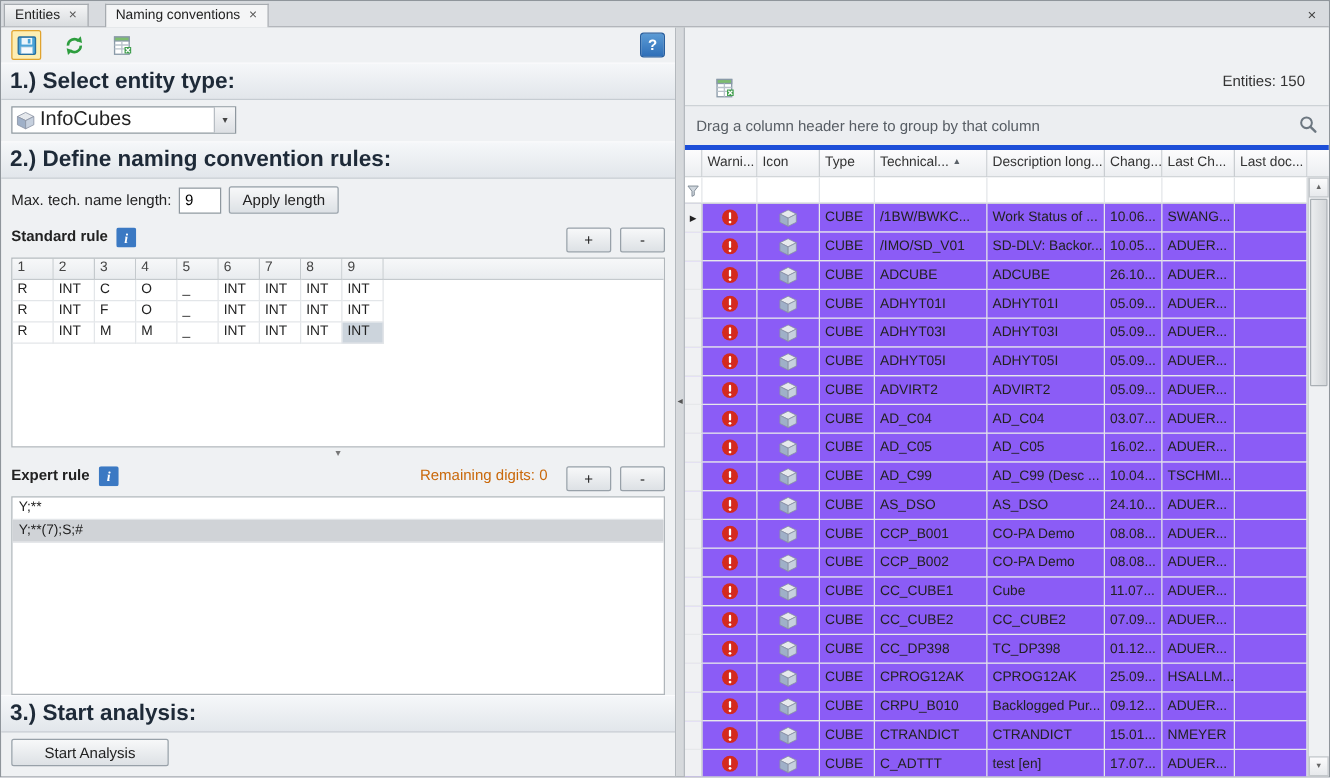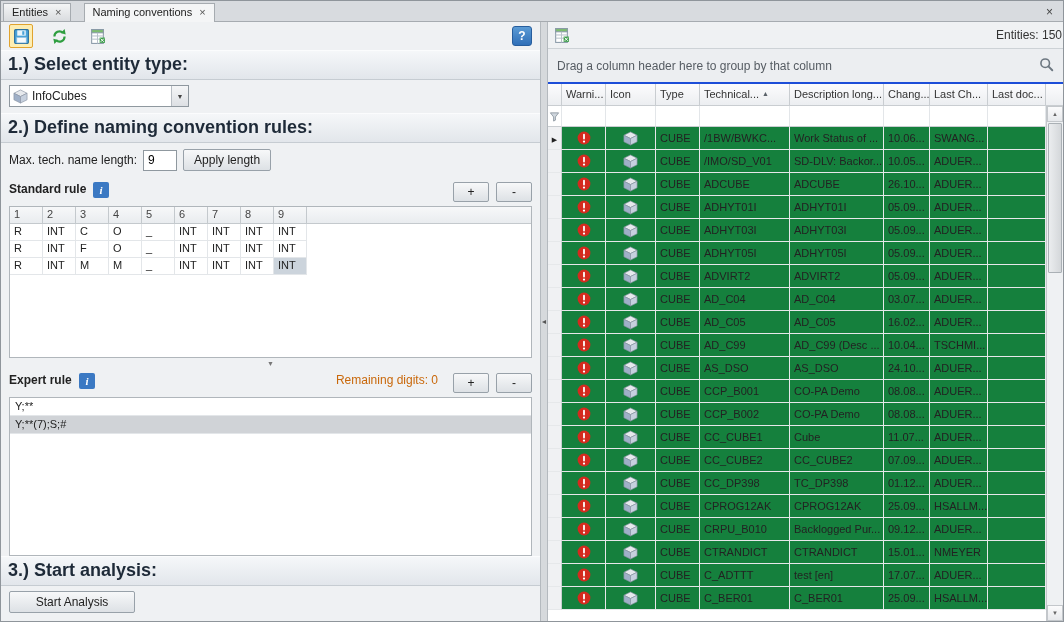--- a/index.html
+++ b/index.html
@@ -24,21 +24,21 @@
   .toolbar { height:28px; display:flex; align-items:center; padding:0 8px; gap:14px; }
   .tb-btn { width:24px; height:24px; display:flex; align-items:center; justify-content:center; border:1px solid transparent; border-radius:2px; }
   .tb-btn.hot { background:#fdeeb3; border-color:#e0a32e; }
   .help-btn { margin-left:auto; width:20px; height:20px; background:linear-gradient(#5b9bd5,#2f6fb8); border:1px solid #265d9d; border-radius:3px; color:#fff; font-weight:bold; font-size:12px; display:flex; align-items:center; justify-content:center; }
 
   
   .section-header { background:linear-gradient(#f5f7f9,#e2e6eb); border-top:1px solid #fbfcfd; border-bottom:1px solid #c6ccd2; font-weight:bold; font-size:18px; color:#1e2a38; padding:3px 7px 4px; }
 
   .dd-row { padding:5px 8px 6px; }
   .dropdown { width:180px; height:22px; background:#fff; border:1px solid #8f989f; display:flex; align-items:center; gap:4px; padding-left:3px; }
-  .dd-label { flex:1; font-size:12px; }
+  .dd-label { flex:1; font-size:16px; }
   .dd-arrow { width:17px; align-self:stretch; background:linear-gradient(#f5f6f7,#dde0e4); border-left:1px solid #b7bdc3; display:flex; align-items:center; justify-content:center; font-size:7px; color:#444; }
 
   .maxlen-row { display:flex; align-items:center; padding:6px 8px 7px; gap:6px; }
   .maxlen-input { width:34px; height:21px; border:1px solid #8f989f; padding:0 4px; font-family:inherit; font-size:12px; }
   .btn { height:22px; padding:0 10px; background:linear-gradient(#f7f8f9,#dde1e5); border:1px solid #98a1a9; border-radius:2px; font-family:inherit; font-size:12px; color:#222; }
   .btn.small { width:36px; padding:0; height:20px; }
 
   .caption-row { display:flex; gap:7px; padding:4px 8px; }
   .caption-title { font-weight:bold; font-size:12px; }
   .remaining { margin-left:auto; color:#c9680a; font-size:12px; margin-right:8px; }
@@ -57,37 +57,37 @@
 
   
   .er-panel { margin:0 8px; flex:1; min-height:0; background:#fff; border:1px solid #b0b6bb; overflow:hidden; }
   .er-row { height:18px; font-size:11px; padding:2px 5px; border-bottom:1px solid #e3e6e9; white-space:nowrap; overflow:hidden; }
   .er-row.selected { background:#d0d3d7; }
 
   .start-row { padding:5px 8px 8px; }
   .start-btn { width:126px; }
 
   
-  .r-toolbar { height:26px; display:flex; align-items:center; padding:0 1px; }
+  .r-toolbar { height:26px; display:flex; padding:0 19px;margin-top:36px; }
   .entities-count { margin-left:auto; font-size:12px; color:#333; }
-  .group-bar { height:36px; background:#eceef1; border-top:1px solid #cdd2d6; border-bottom:2px solid #1d4ed8; display:flex; align-items:center; padding:0 9px; color:#565c63; font-size:12px; }
+  .group-bar { height:36px; background:#eceef1; border-top:1px solid #cdd2d6; border-bottom:4px solid #1d4ed8; display:flex; align-items:center; padding:0 9px; color:#565c63; font-size:12px; }
   .group-bar .mag { margin-left:auto; }
 
   .grid-area { flex:1; display:flex; flex-direction:column; min-height:0; }
   .g-hrow { display:grid; grid-template-columns:14px 44px 50px 44px 90px 94px 46px 58px 58px minmax(0,1fr); height:22px; }
   .g-hcell { background:linear-gradient(#fcfcfd,#eceef1); border-right:1px solid #c9cdd1; border-bottom:1px solid #c9cdd1; font-size:11px; color:#333; padding:4px 4px 0; white-space:nowrap; overflow:hidden; display:flex; gap:3px; }
   .g-hcell .sort-arrow { font-size:7px; color:#5a6168; padding-top:2px; }
   .g-hfill { background:linear-gradient(#fcfcfd,#eceef1); border-bottom:1px solid #c9cdd1; }
 
   .grid-lower { flex:1; display:flex; min-height:0; }
   .grid-main { flex:1; background:#fff; overflow:hidden; }
   .g-frow, .g-row { display:grid; grid-template-columns:14px 44px 50px 44px 90px 94px 46px 58px minmax(0,1fr); }
   .g-frow { height:21px; background:#fff; }
   .g-fcell { border-right:1px solid #e3e6e9; border-bottom:1px solid #c9cdd1; display:flex; align-items:center; justify-content:center; }
-  .g-row { height:23px; background:#15803d; }
+  .g-row { height:23px; background:#8b5cf6; }
   .g-cell { border-right:1px solid #e6e8ea; border-bottom:1px solid #e6e8ea; font-size:11px; padding:0 4px; line-height:22px; white-space:nowrap; overflow:hidden; }
   .g-ind { background:#f0f1f3; border-right:1px solid #c9cdd1; padding:0; text-align:center; }
   .row-arrow { font-size:7px; color:#222; line-height:22px; }
   .g-center { display:flex; align-items:center; justify-content:center; padding:0; }
 
   
   .vscroll { width:17px; background:#eff1f3; border-left:1px solid #c3c7cb; display:flex; flex-direction:column; }
   .scroll-btn { height:16px; background:linear-gradient(#fbfbfc,#e7e9ec); border:1px solid #c3c7cb; display:flex; align-items:center; justify-content:center; font-size:6px; color:#666; }
   .scroll-thumb { height:150px; margin:1px; background:linear-gradient(90deg,#ebedef,#d4d7da); border:1px solid #aab0b5; border-radius:1px; }
   .scroll-track { flex:1; }

